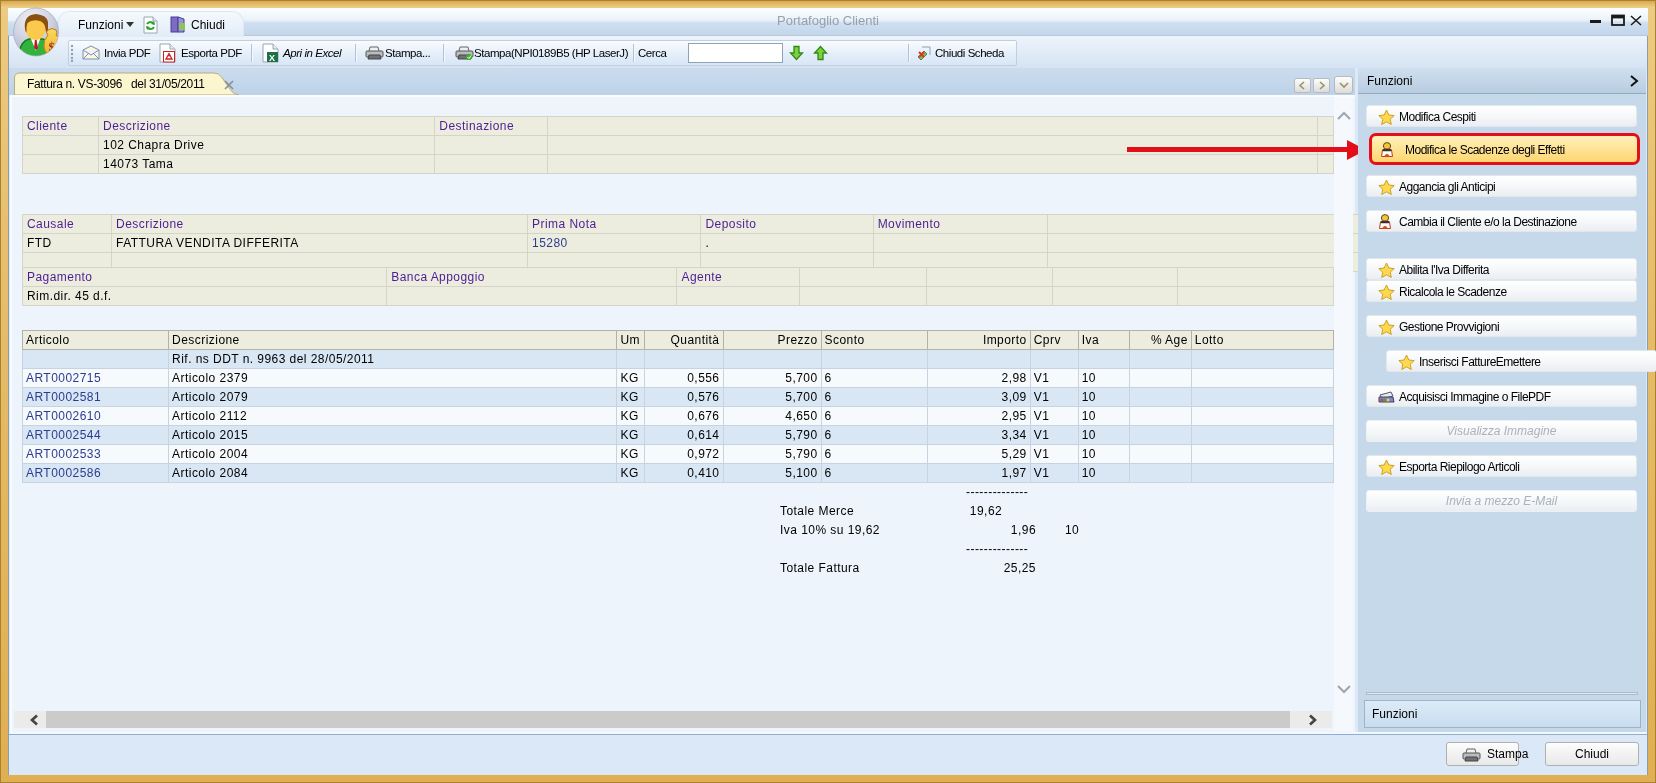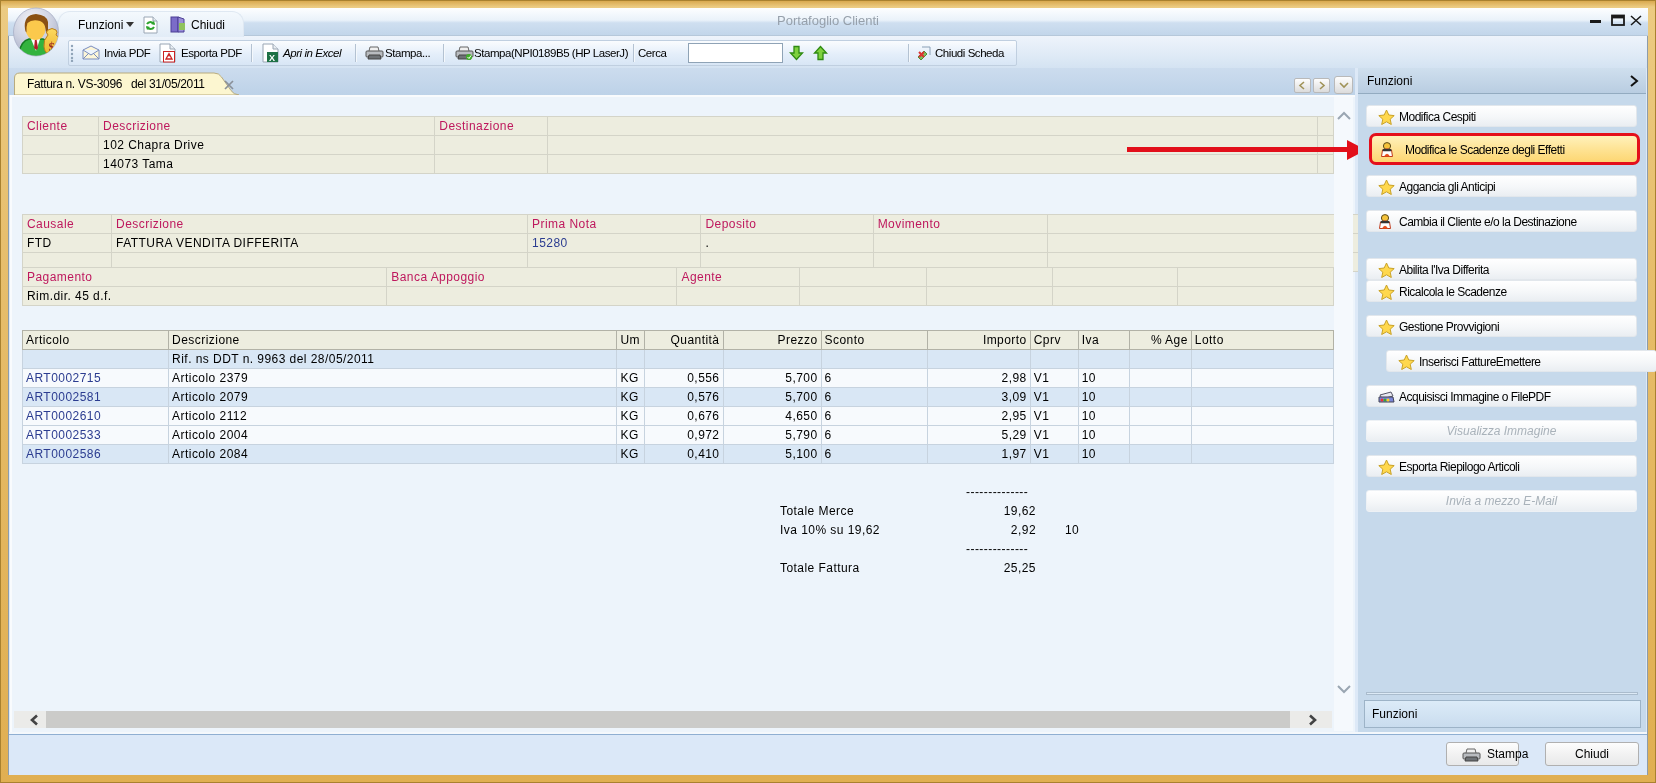--- a/index.html
+++ b/index.html
@@ -27,21 +27,21 @@
 #searchbox { left:688px; top:43px; width:95px; height:20px; background:#fff; border:1px solid #8fa3b6; }
 
 #tabstrip { left:9px; top:68px; width:1346px; height:27px; background:linear-gradient(#ccdcEE,#bdd2e8); }
 
 #content { left:10px; top:95px; width:1345px; height:637px; background:#edf4fb; border-left:2px solid #f9fbfd; border-top:2px solid #f9fbfd; }
 
 table.beige { border-collapse:collapse; table-layout:fixed; background:#ededdf; }
 table.beige td { border:1px solid #d4d4c8; padding:0 0 0 4px; height:19px; font-size:12px; color:#000;
   overflow:hidden; white-space:nowrap; letter-spacing:0.45px; }
 table.beige { border:1px solid #a6a69a; }
-table.beige td.h { color:#be185d; }
+table.beige td.h { color:#4c1d95; }
 
 table.art { border-collapse:collapse; table-layout:fixed; background:#0369a1; }
 table.art td { border:1px solid #c7d3df; padding:0 3px; height:19px; font-size:12px; overflow:hidden; white-space:nowrap; letter-spacing:0.45px; }
 table.art { border:1px solid #9da89f; }
 table.art tr.hd td { background:#ededdf; color:#000; border-color:#b2b2a6; }
 table.art td.ar { color:#8b2126; }
 table.art tr.b td { background:#d9e7f5; }
 table.art tr.w td { background:#f7fafd; }
 td.r { text-align:right; }
 table.beige td.blue, table.art td.blue { color:#2b3c90; }
@@ -389,20 +389,33 @@
         <td>KG</td>
         <td class="r">0,676</td>
         <td class="r">4,650</td>
         <td>6</td>
         <td class="r">2,95</td>
         <td>V1</td>
         <td>10</td>
         <td></td>
         <td></td>
       </tr>
+<tr class="b">
+        <td class="blue">ART0002544</td>
+        <td>Articolo 2015</td>
+        <td>KG</td>
+        <td class="r">0,614</td>
+        <td class="r">5,790</td>
+        <td>6</td>
+        <td class="r">3,34</td>
+        <td>V1</td>
+        <td>10</td>
+        <td></td>
+        <td></td>
+      </tr>
 <tr class="w">
         <td class="blue">ART0002533</td>
         <td>Articolo 2004</td>
         <td>KG</td>
         <td class="r">0,972</td>
         <td class="r">5,790</td>
         <td>6</td>
         <td class="r">5,29</td>
         <td>V1</td>
         <td>10</td>
@@ -420,23 +433,23 @@
         <td>V1</td>
         <td>10</td>
         <td></td>
         <td></td>
       </tr>
 </tbody>
   </table>
 
 <div class="abs tot" style="left:966px; top:485px;">--------------</div>
 <div class="abs tot" style="left:780px; top:504px;">Totale Merce</div>
-<div class="abs tot" style="left:936px; top:504px; width:100px; text-align:right;">19,62</div>
+<div class="abs tot" style="left:936px; top:504px; width:100px; text-align:center;">19,62</div>
 <div class="abs tot" style="left:780px; top:523px;">Iva 10% su 19,62</div>
-<div class="abs tot" style="left:936px; top:523px; width:100px; text-align:right;">2,92</div>
+<div class="abs tot" style="left:936px; top:523px; width:100px; text-align:right;">1,96</div>
 <div class="abs tot" style="left:1065px; top:523px;">10</div>
 <div class="abs tot" style="left:966px; top:542px;">--------------</div>
 <div class="abs tot" style="left:780px; top:561px;">Totale Fattura</div>
 <div class="abs tot" style="left:936px; top:561px; width:100px; text-align:right;">25,25</div>
 
 <div class="abs" style="left:1334px; top:97px; width:19px; height:634px; background:#f5f9fd;"></div>
 <svg class="abs" style="left:1336px; top:110px;" width="16" height="12">
     <path d="M2 9 L8 3 L14 9" stroke="#9aa6b2" stroke-width="2" fill="none"></path>
   </svg>
 <svg class="abs" style="left:1336px; top:683px;" width="16" height="12">

